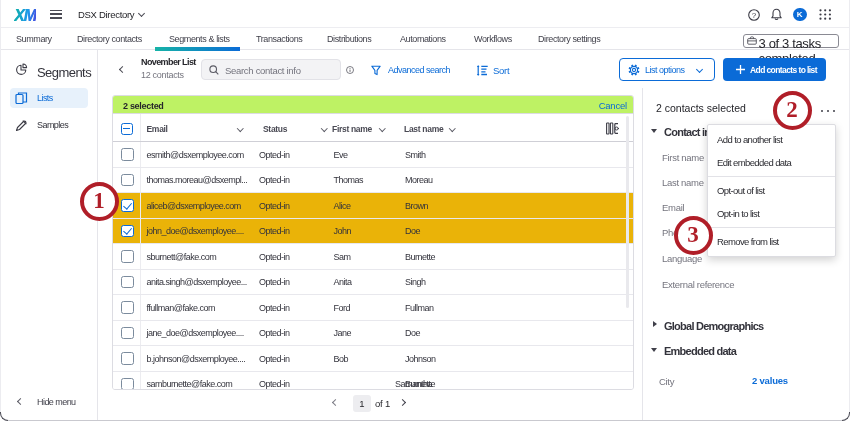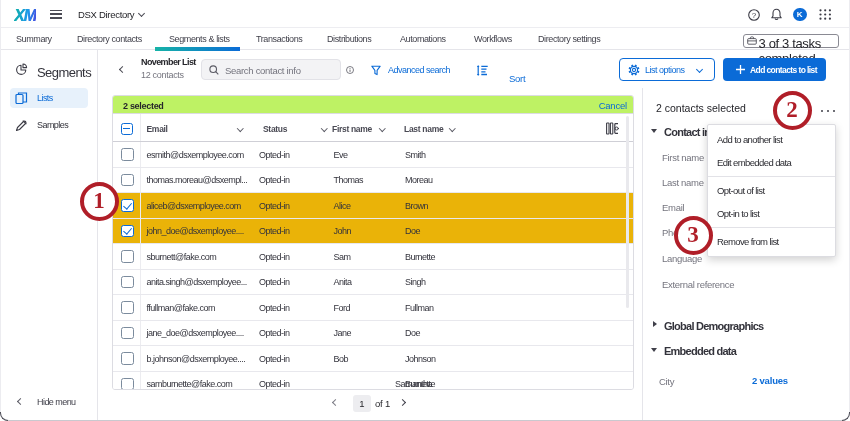--- a/index.html
+++ b/index.html
@@ -138,21 +138,21 @@
   </svg>
   <svg class="a" style="left:370px;top:64.5px;" width="10" height="11" viewBox="0 0 10 11">
     <path d="M0.8 1.2 L9.2 1.2 L6.1 5.3 L6.1 9.6 L3.9 8.4 L3.9 5.3 Z" fill="none" stroke="#0b6bd7" stroke-width="1.1" stroke-linejoin="round"></path>
   </svg>
   <span class="a blue" style="left:387px;top:64.5px;font-size:9px;letter-spacing:-0.5px;">Advanced search</span>
   <svg class="a" style="left:475px;top:63.5px;" width="13" height="13" viewBox="0 0 13 13">
     <path d="M2.2 1.8 L2.2 11.2" fill="none" stroke="#0b6bd7" stroke-width="1.2"></path>
     <path d="M0.9 3 L2.2 1.2 L3.5 3 Z M0.9 10 L2.2 11.8 L3.5 10 Z" fill="#0b6bd7"></path>
     <path d="M5.3 2.4 h6.4 M5.3 5.1 h5.2 M5.3 7.8 h4.2 M5.3 10.5 h5.7" stroke="#0b6bd7" stroke-width="1.3"></path>
   </svg>
-  <span class="a blue" style="left:508px;top:64.5px;font-size:9.5px;letter-spacing:-0.3px;margin-top:8px;">Sort</span>
+  <span class="a blue" style="left:492px;top:64.5px;font-size:9.5px;letter-spacing:-0.3px;">Sort</span>
 
   <div class="a" style="left:618px;top:58px;width:96px;height:23px;border:1px solid #0b6bd7;border-radius:4px;background:#fff;"></div>
   <svg class="a" style="left:627px;top:63.5px;" width="12" height="12" viewBox="0 0 12 12">
     <circle cx="6" cy="6" r="1.6" fill="none" stroke="#0b6bd7" stroke-width="1.1"></circle>
     <circle cx="6" cy="6" r="3.6" fill="none" stroke="#0b6bd7" stroke-width="1.2"></circle>
     <path d="M9.42 7.42 L11.08 8.10 M7.42 9.42 L8.10 11.08 M4.58 9.42 L3.90 11.08 M2.58 7.42 L0.92 8.10 M2.58 4.58 L0.92 3.90 M4.58 2.58 L3.90 0.92 M7.42 2.58 L8.10 0.92 M9.42 4.58 L11.08 3.90" stroke="#0b6bd7" stroke-width="1.7" fill="none"></path>
   </svg>
   <span class="a blue" style="left:644px;top:64.5px;font-size:9px;letter-spacing:-0.5px;">List options</span>
   <span class="a chev" style="left:696px;top:66.5px;border-color:#0b6bd7;"></span>
   <div class="a" style="left:722px;top:58px;width:103px;height:23px;border-radius:4px;background:#0b6bd7;"></div>

